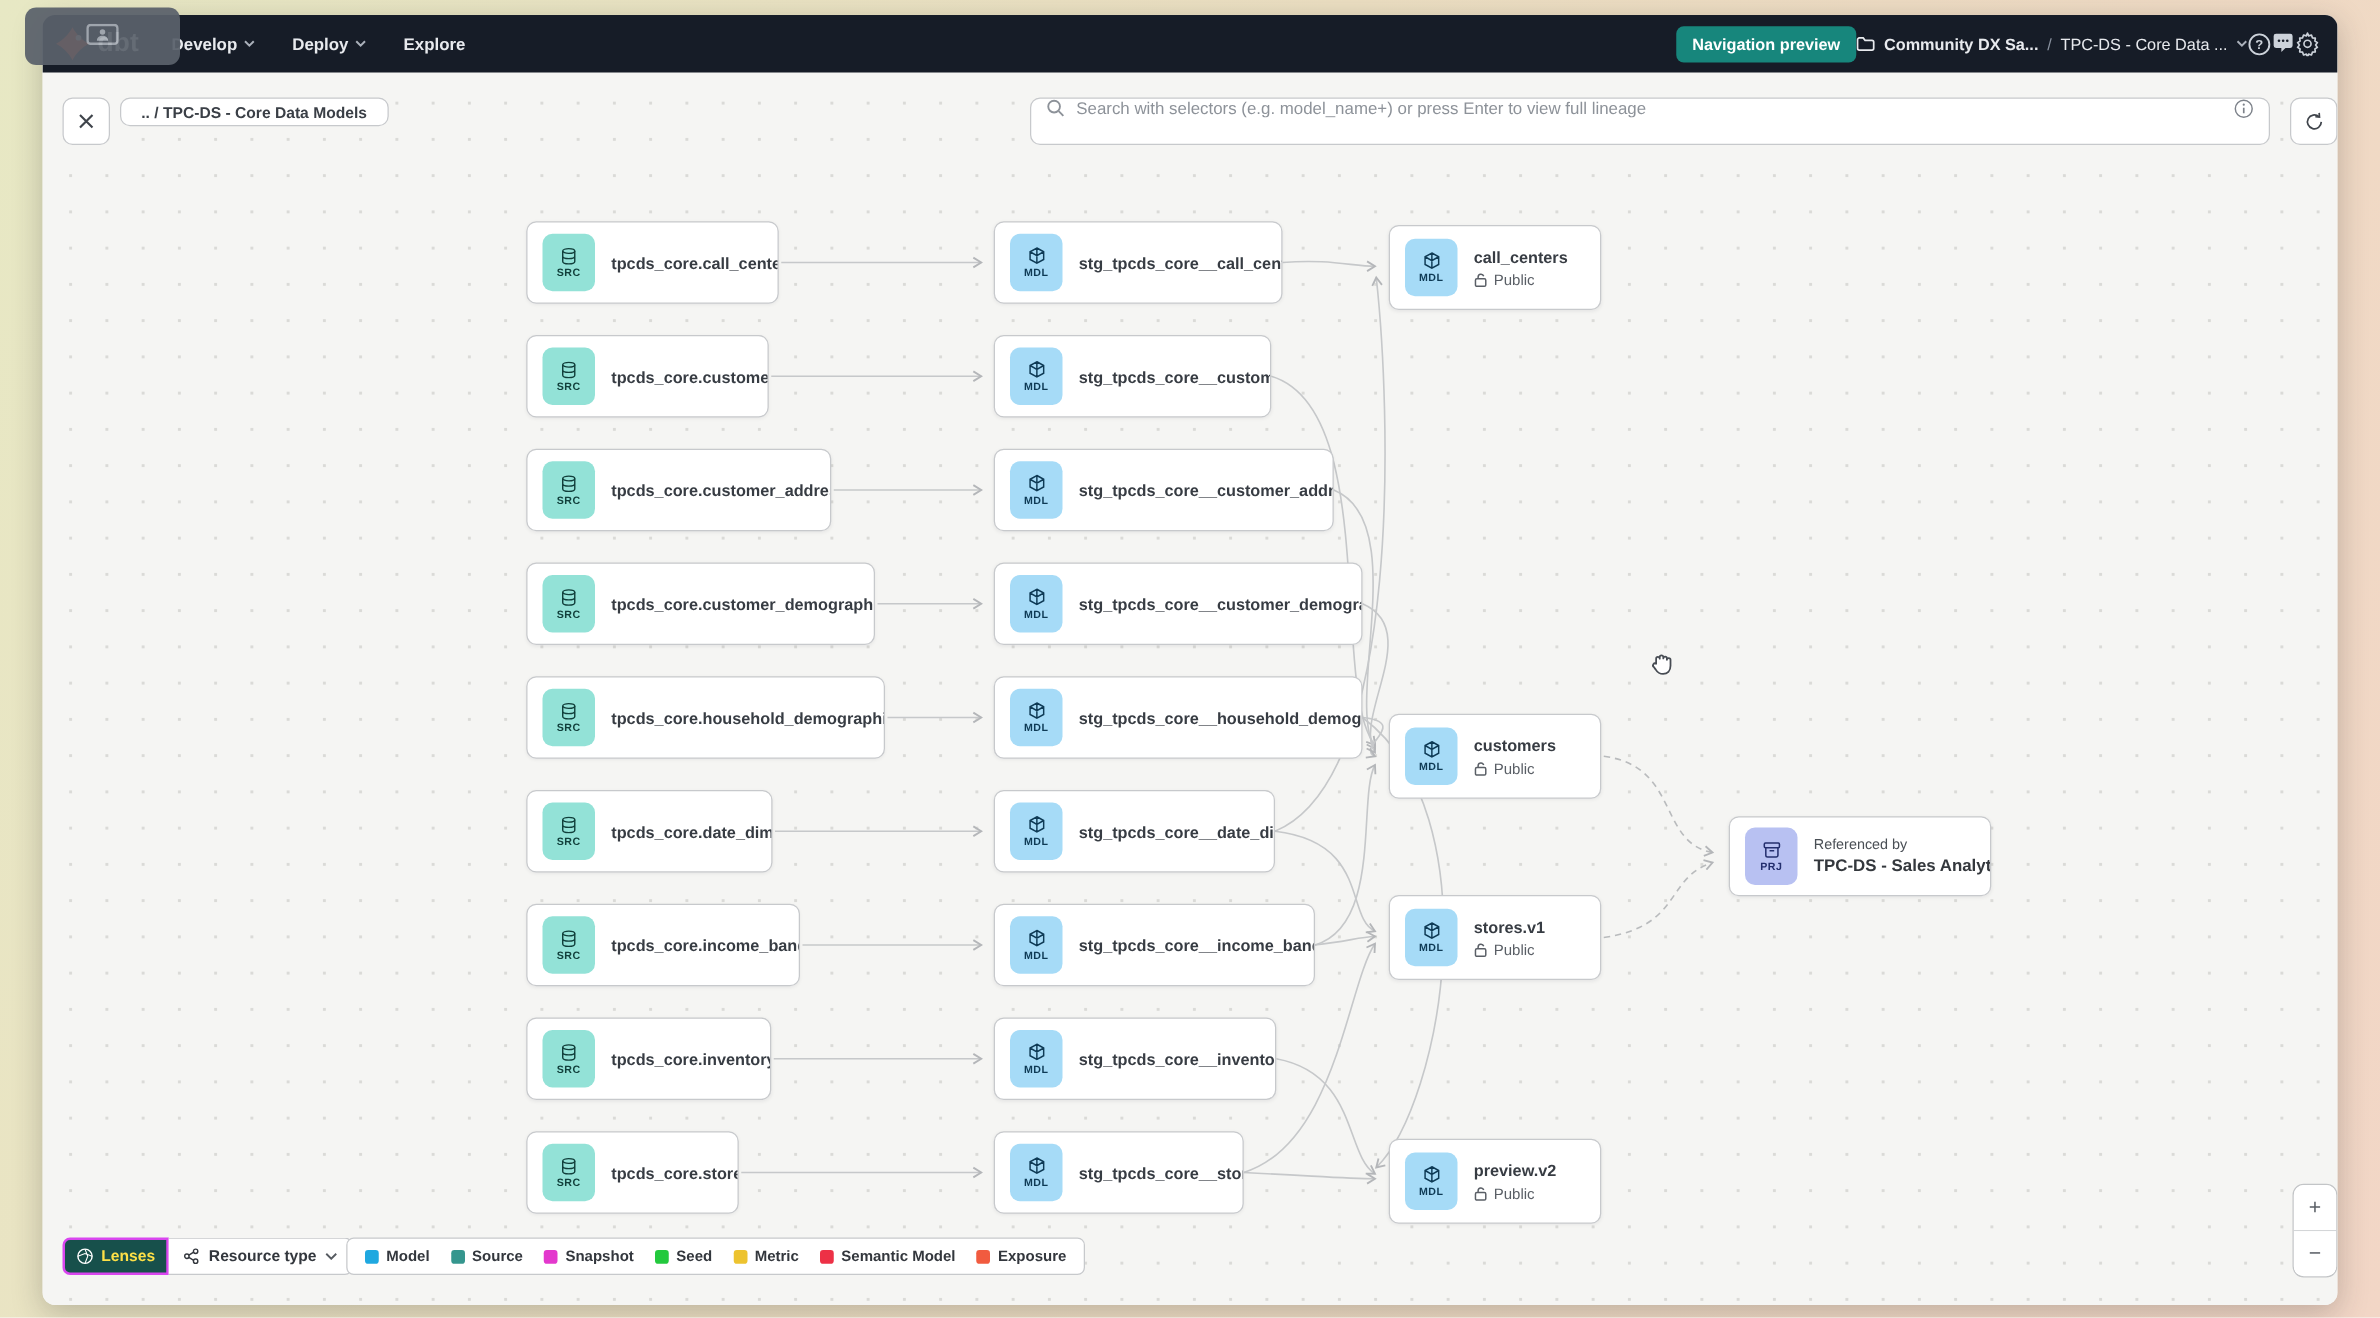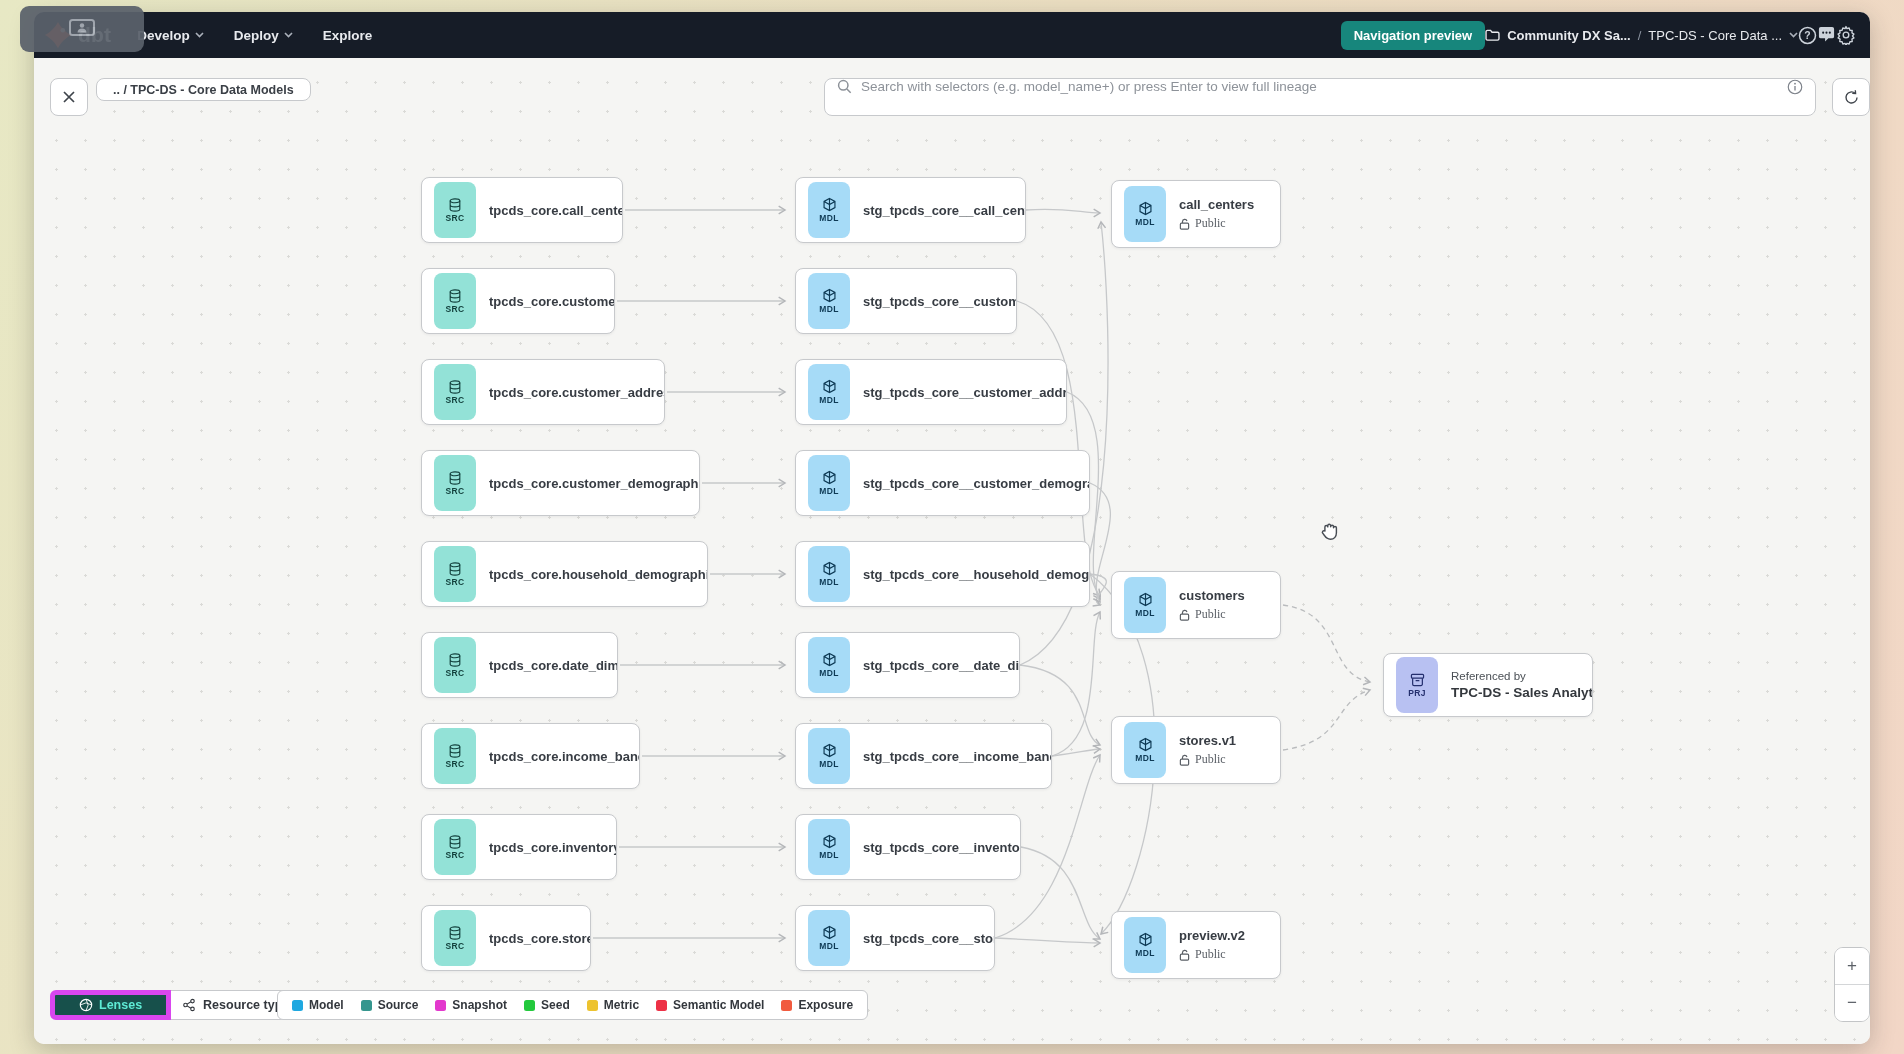--- a/index.html
+++ b/index.html
@@ -50,35 +50,35 @@
     gap:9px; z-index:10; }
   .search-bar input { flex:1; border:none; outline:none; font-size:13.5px; color:#3a3f46;
     font-family:"Liberation Sans", sans-serif; background:transparent; }
   .search-bar input::placeholder { color:#8d9299; }
 
   
   .node { position:absolute; background:#fff; border:1px solid #c7c9cc; border-radius:8px;
     height:66px; display:flex; align-items:center; gap:13px; padding:0 12px;
     box-shadow:0 1px 3px rgba(20,20,30,.06); overflow:hidden; white-space:nowrap; z-index:2; cursor:pointer; }
   .node.tall { height:68px; }
-  .badge { width:42px; height:56px; border-radius:8px; display:flex; flex-direction:column;
+  .badge { width:42px; height:46px; border-radius:8px; display:flex; flex-direction:column;
     align-items:center; justify-content:center; gap:1px; flex:none; }
   .badge .blabel { font-size:8.5px; font-weight:bold; letter-spacing:.4px; }
   .badge.src { background:#93e2d7; color:#113f3b; }
   .badge.mdl { background:#a6dbf7; color:#0e3a55; }
   .badge.prj { background:#b8c1f2; color:#242f6e; }
   .node-title { font-size:13px; color:#373c43; font-weight:bold; }
-  .node-sub { display:flex; align-items:center; gap:5px; margin-top:4px; font-size:12px; color:#5a5f66; font-weight:normal;font-family:Liberation Serif, serif; }
+  .node-sub { display:flex; align-items:center; gap:5px; margin-top:4px; font-size:12px; color:#5a5f66; font-weight:normal; }
   .prj-caption { font-size:11.5px; color:#4a4f55; }
   .prj-name { font-size:13.5px; color:#34383d; font-weight:bold; margin-top:3px; }
 
   
   .lens-group { position:absolute; left:16px; top:978px; height:30px; display:flex; z-index:10; }
-  .lenses-btn { background:#17504b; color:#5eead4; font-size:12.5px; font-weight:bold; border:5px solid #d946ef;
-    border-radius:6px 0 0 6px; display:flex; align-items:center; gap:6px; padding:0 24px; cursor:pointer; }
+  .lenses-btn { background:#17504b; color:#fde047; font-size:12.5px; font-weight:bold; border:2px solid #d946ef;
+    border-radius:6px 0 0 6px; display:flex; align-items:center; gap:6px; padding:0 9px; cursor:pointer; }
   .rtype-btn { background:#fff; color:#33373d; font-size:12.5px; font-weight:bold; border:1px solid #c7c9cc;
     border-left:none; border-radius:0 6px 6px 0; display:flex; align-items:center; gap:7px; padding:0 11px; cursor:pointer; }
   .legend-box { position:absolute; left:243px; top:978px; height:30px; background:#fff;
     border:1px solid #c7c9cc; border-radius:6px; display:flex; align-items:center; gap:17px;
     padding:0 14px; z-index:10; }
   .legend-item { display:flex; align-items:center; gap:6px; font-size:12px; color:#33373d; font-weight:bold; }
   .legend-swatch { width:11px; height:11px; border-radius:2.5px; }
 
   
   .zoomctl { position:absolute; left:1800px; top:935px; width:36px; z-index:10;

